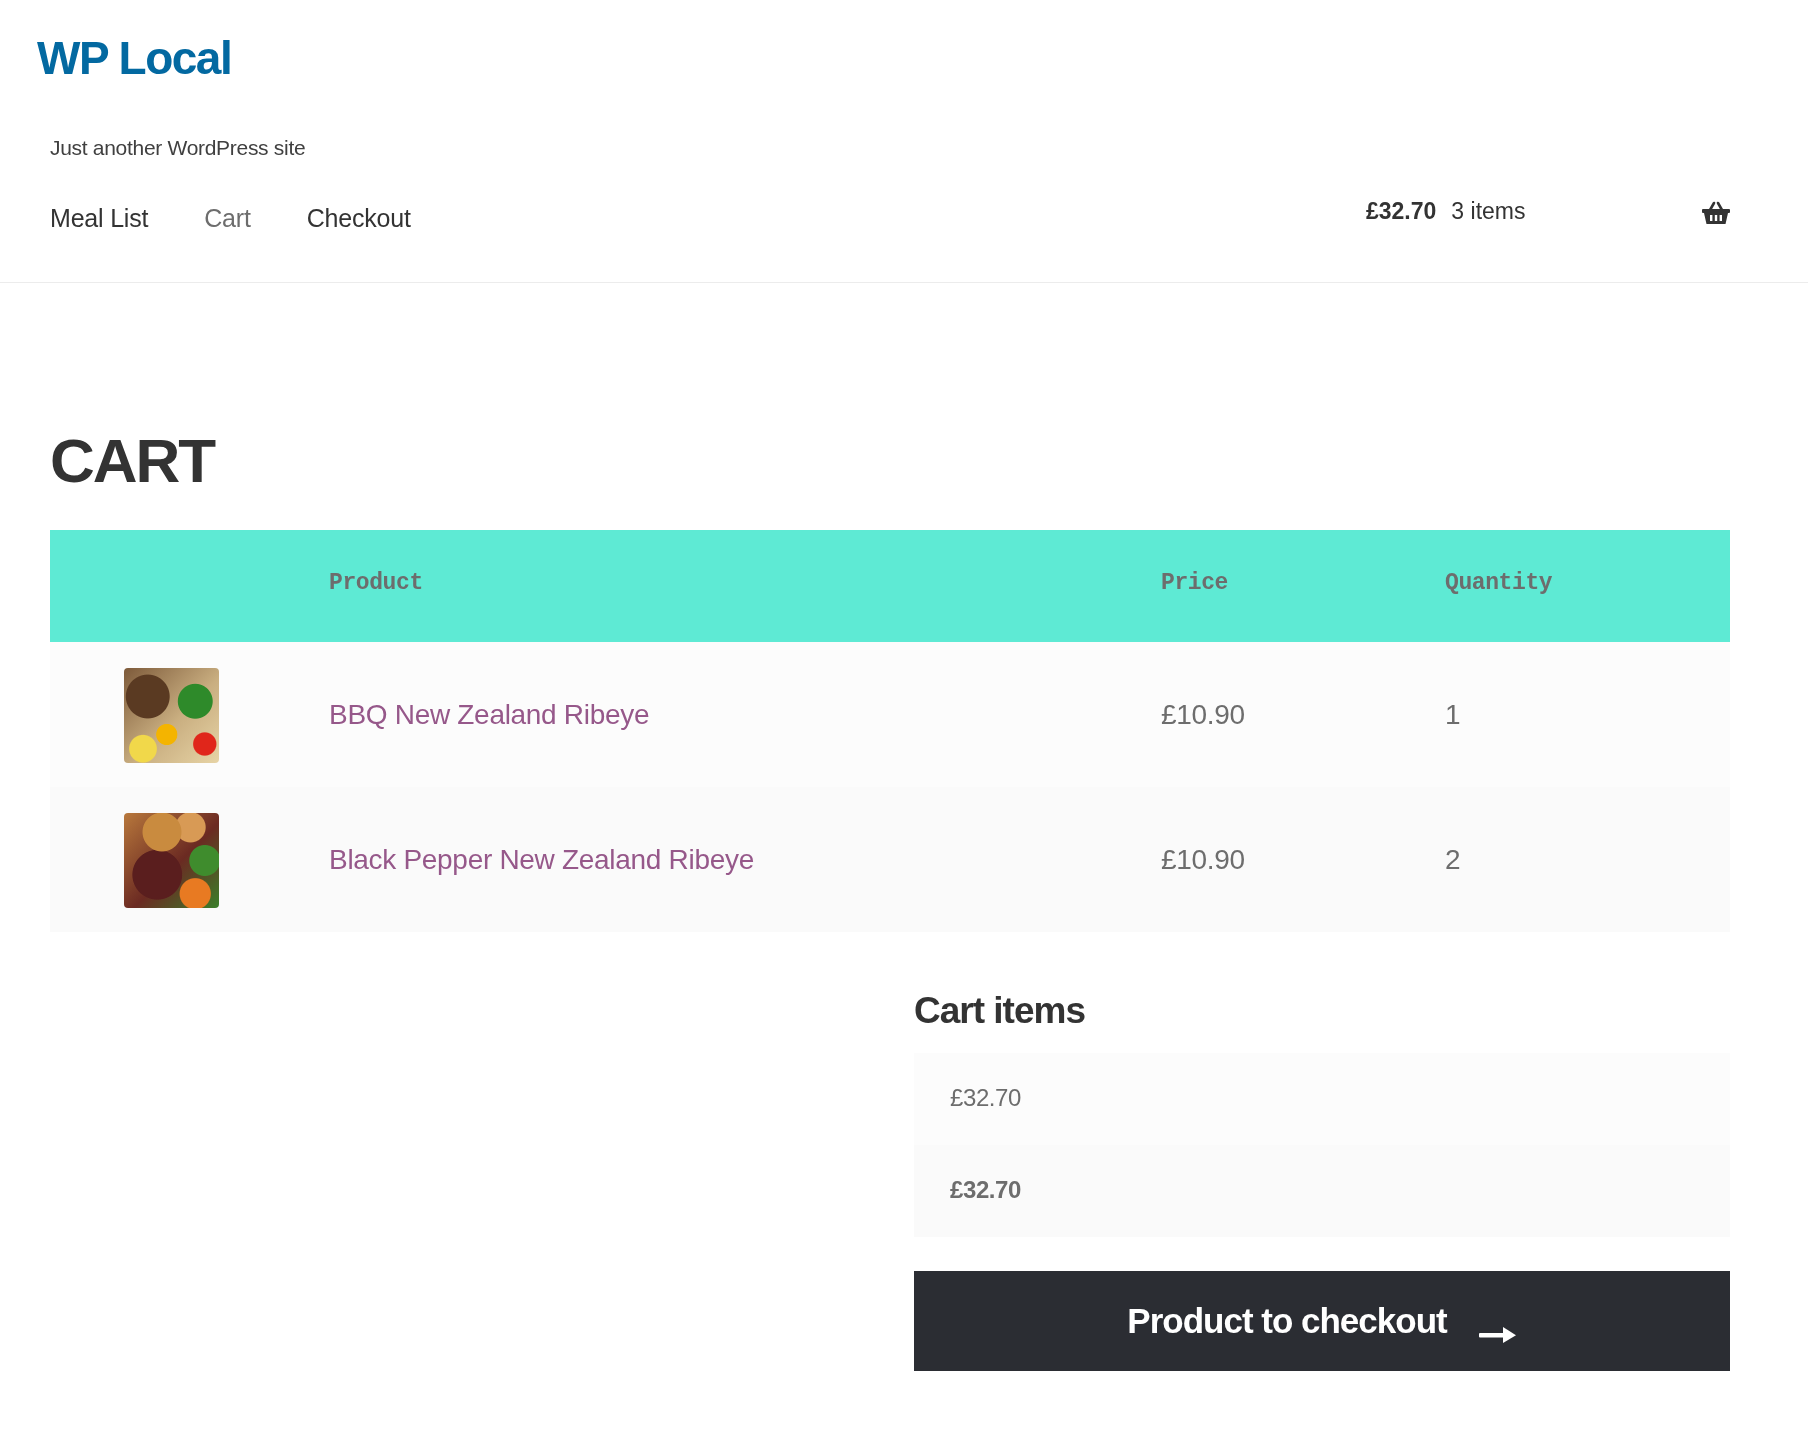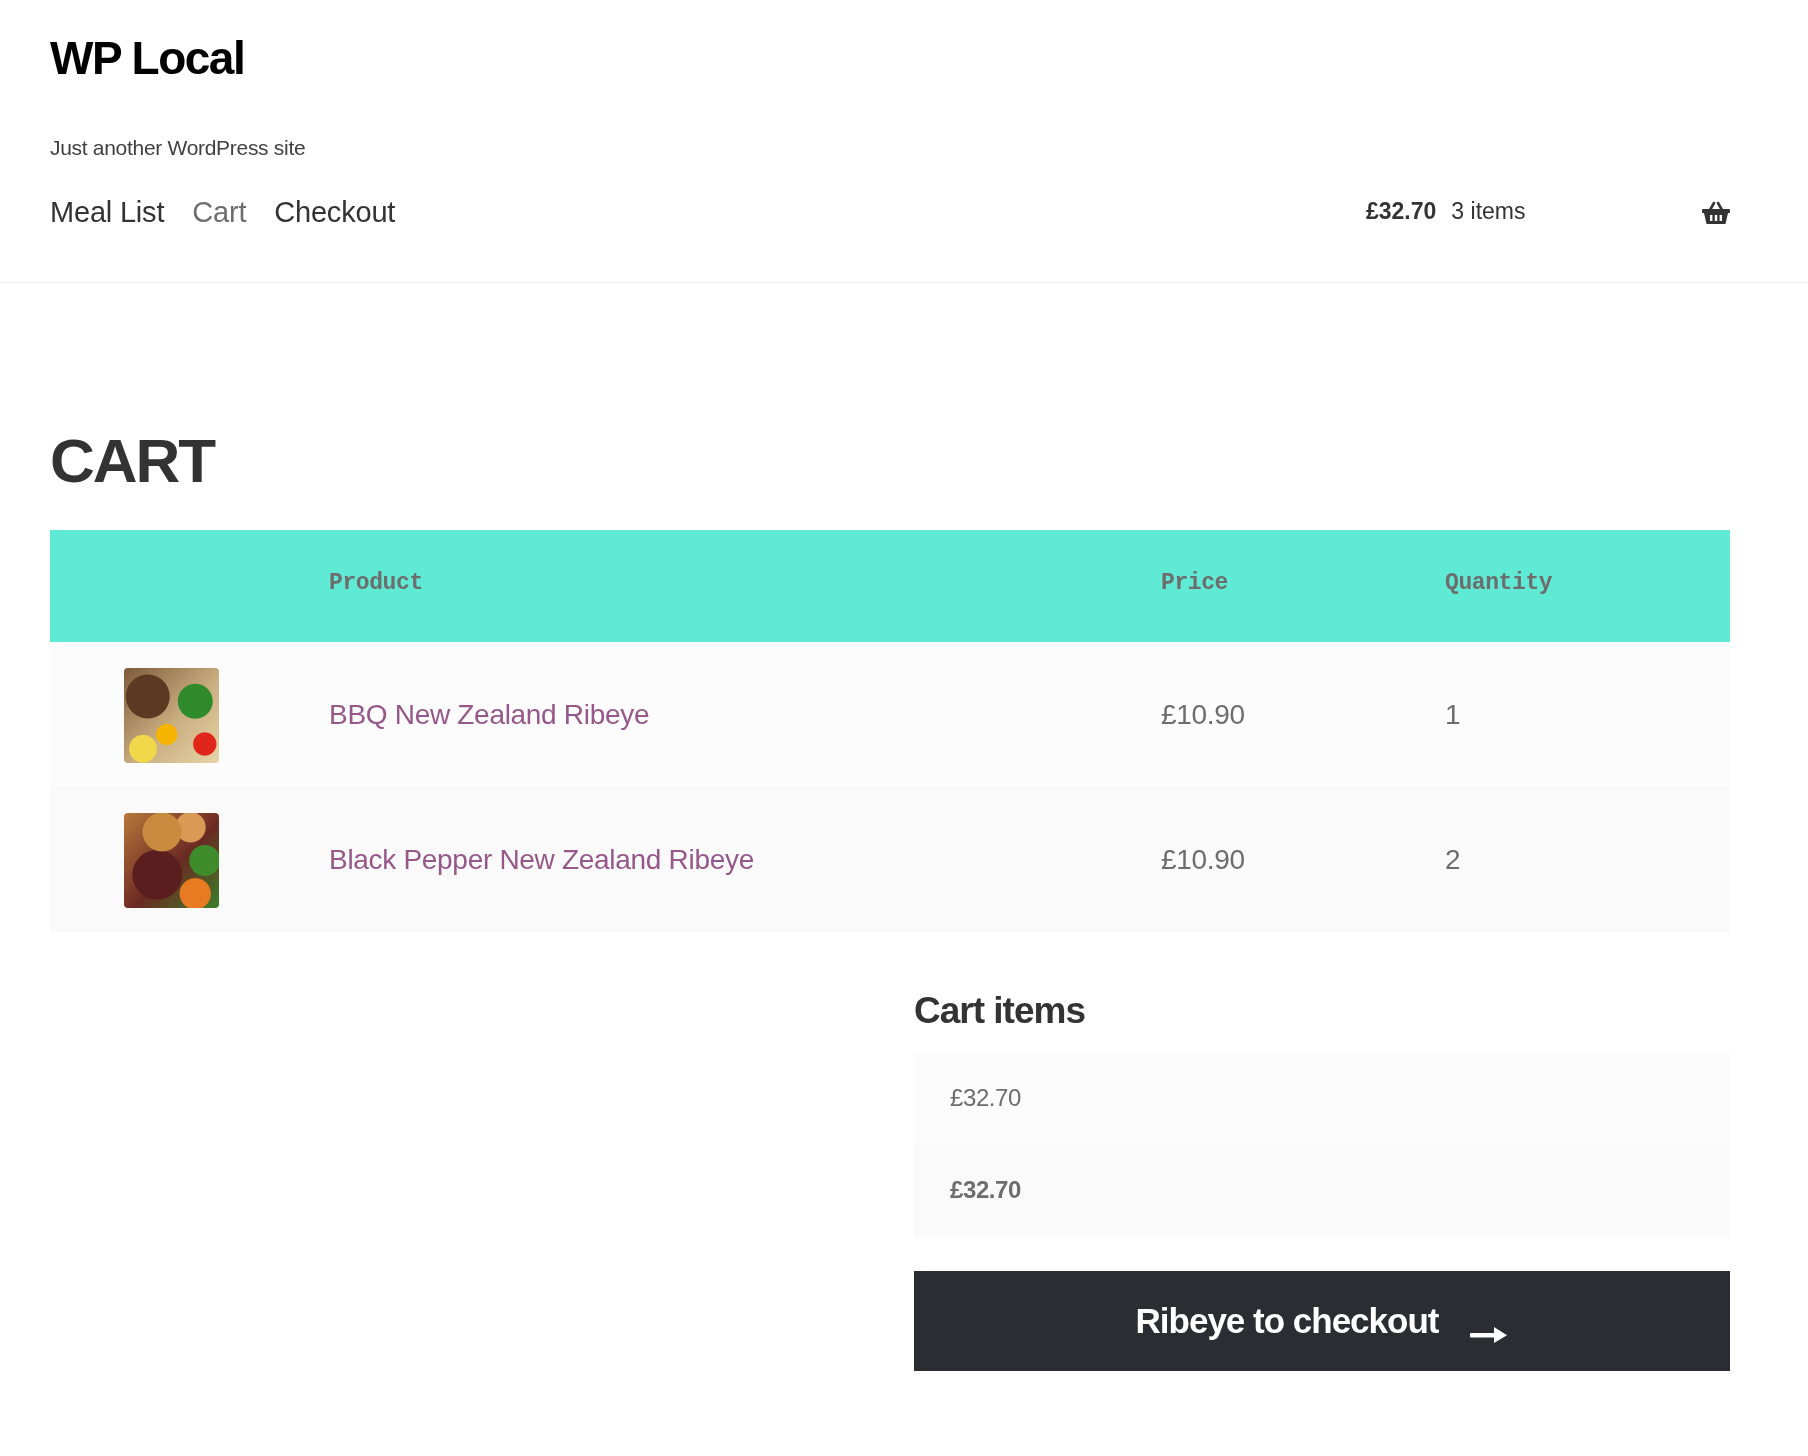--- a/index.html
+++ b/index.html
@@ -2,25 +2,25 @@
 <html><head>
 <meta charset="utf-8">
 <style>
   html, body { margin: 0; padding: 0; background: #ffffff; }
   body {
     width: 1808px; height: 1456px; position: relative; overflow: hidden;
     font-family: "Liberation Sans", sans-serif; color: #333333;
   }
   .abs { position: absolute; }
   .site-title {
-    left: 50px; top: 30px; font-size: 46px; font-weight: 700; letter-spacing: -1.5px;
-    color: #000000; text-decoration: none; line-height: 56px;
+    left: 37px; top: 30px; font-size: 46px; font-weight: 700; letter-spacing: -1.5px;
+    color: #0369a1; text-decoration: none; line-height: 56px;
   }
   .tagline { left: 50px; top: 92px; font-size: 21px; color: #404040; letter-spacing: -0.3px; margin-top: 44px; }
-  .nav { left: 50px; top: 196px; display: flex; gap: 28px; font-size: 29px; }
+  .nav { left: 50px; top: 204px; display: flex; gap: 56px; font-size: 25px; }
   .nav a { color: #333333; text-decoration: none; letter-spacing: -0.2px; }
   .nav a.current { color: #6d6d6d; }
   .mini-cart { left: 1366px; top: 198px; font-size: 23px; color: #333333; display:flex; gap: 15px; align-items: baseline; }
   .mini-cart .amount { font-weight: 700; }
   .basket { left: 1701px; top: 200px; width: 30px; height: 26px; cursor: pointer; }
   .header-divider { left: 0; top: 282px; width: 1808px; height: 1px; background: #ececec; }
 
   .page-title {
     left: 50px; top: 425px; font-size: 62px; font-weight: 700; color: #333333;
     letter-spacing: -2px; line-height: 72px;
@@ -129,20 +129,20 @@
       </div>
   </div>
   <div class="trow">
     <div class="val">
         <span class="strong">£32.70</span>
       </div>
   </div>
 </div>
 
 <a href="#" class="abs checkout-btn">
-  <span>Ribeye to checkout</span>
+  <span>Product to checkout</span>
   <span class="arrow">
     <svg viewBox="0 0 38 18" width="38" height="18">
       <rect x="0" y="7" width="26" height="4.5" rx="1" fill="#ffffff"></rect>
       <path d="M24 1 L37 9.2 L24 17 Z" fill="#ffffff"></path>
     </svg>
   </span>
 </a>
 
 </body></html>

